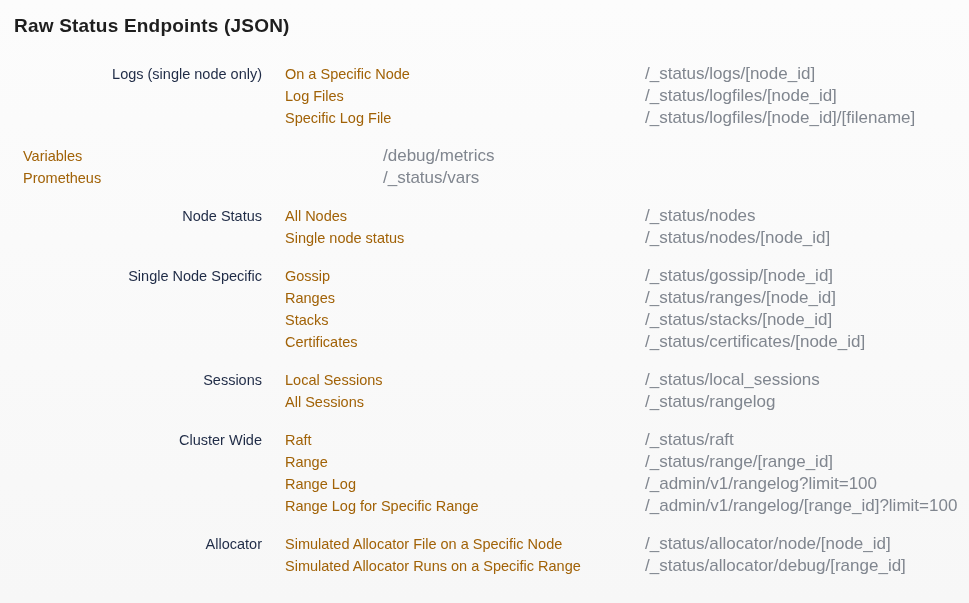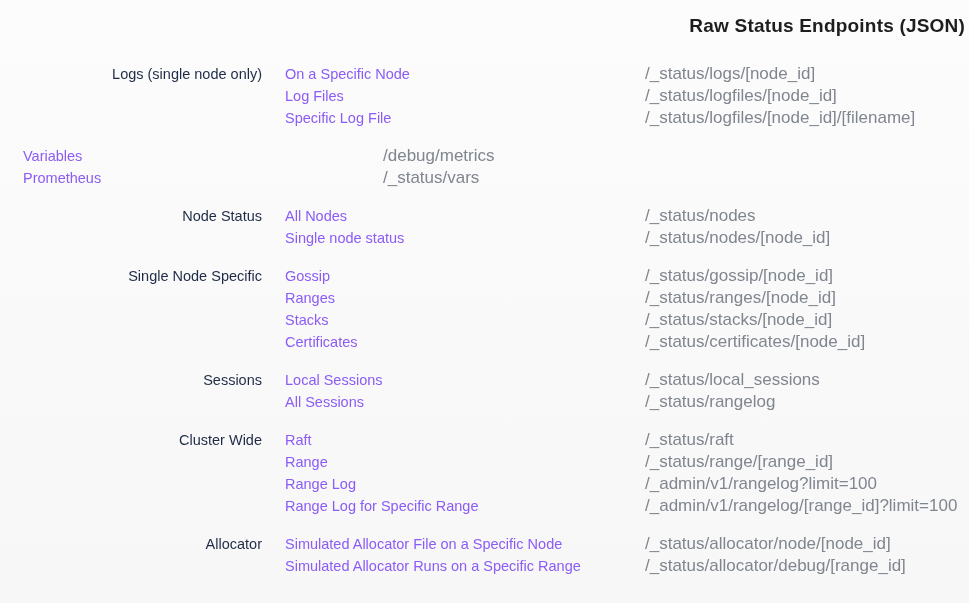--- a/index.html
+++ b/index.html
@@ -13,23 +13,22 @@
     overflow: hidden;
     background: linear-gradient(#fcfcfc, #f7f7f7);
     font-family: "Liberation Sans", sans-serif;
     -webkit-font-smoothing: antialiased;
   }
   .page-title {
     font-size: 19px;
     font-weight: 700;
     color: #1e1e1e;
     letter-spacing: 0.2px;
-    margin: 15px 4px 0 14px;
+    margin: 15px 12px 0 14px;
     line-height: 22px;
-    text-align: right;
   }
   .sections {
     margin-top: 26px;
   }
   .section {
     display: flex;
     margin-bottom: 16px;
   }
   .category {
     width: 262px;
@@ -47,21 +46,21 @@
     flex-direction: column;
     align-items: flex-start;
   }
   .paths-col {
     margin-left: 23px;
     display: flex;
     flex-direction: column;
     align-items: flex-start;
   }
   .endpoint-link {
-    color: #8b5cf6;
+    color: #a16207;
     font-size: 14.5px;
     line-height: 22px;
     text-decoration: none;
     cursor: pointer;
   }
   .endpoint-path {
     color: #80868f;
     font-size: 17px;
     line-height: 22px;
   }

